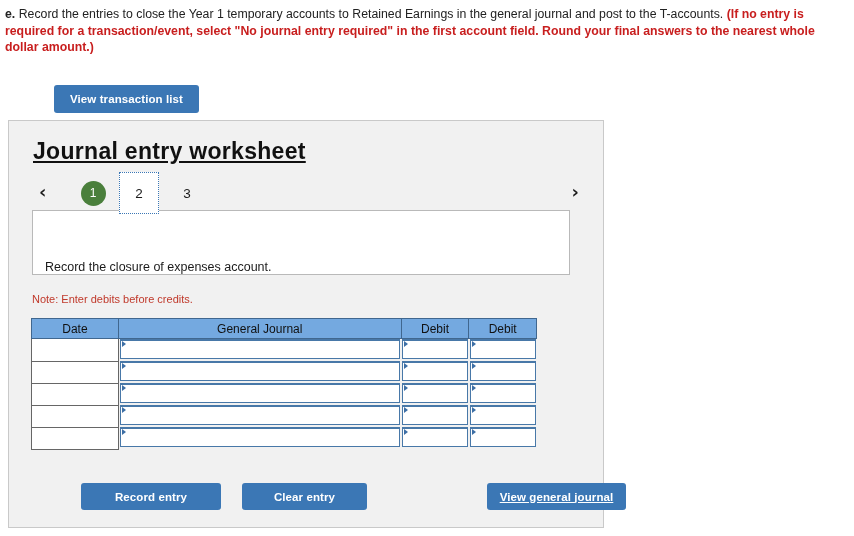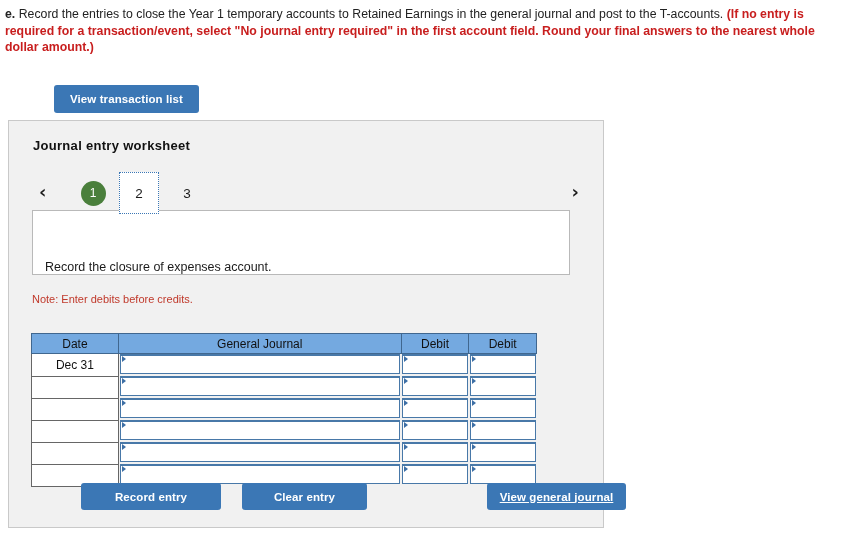--- a/index.html
+++ b/index.html
@@ -63,24 +63,25 @@
     width: 596px;
     height: 408px;
     background: #f1f1f1;
     border: 1px solid #c9c9c9;
   }
 
   .panel-title {
     position: absolute;
     left: 24px;
     top: 17px;
-    font-size: 13px;
+    font-size: 23px;
     font-weight: bold;
     color: #111111;
     letter-spacing: .3px;
+    text-decoration: underline;
   }
 
   
   .tabstrip {
     position: absolute;
     left: 22px;
     top: 54px;
     width: 552px;
     height: 38px;
   }
@@ -160,21 +161,21 @@
     top: 172px;
     font-size: 11px;
     font-weight: normal;
     color: #c0392b;
   }
 
   
   .jtable {
     position: absolute;
     left: 22px;
-    top: 212px;
+    top: 197px;
     width: 506px;
     border-collapse: collapse;
     table-layout: fixed;
     padding-left: 33px;
   }
   .jtable th {
     background: #74a9e0;
     border: 1px solid #40678f;
     font-size: 12px;
     font-weight: normal;
@@ -301,32 +302,20 @@
     <thead>
       <tr>
         <th>Date</th>
         <th>General Journal</th>
         <th>Debit</th>
         <th>Debit</th>
       </tr>
     </thead>
     <tbody>
       <tr>
-        <td class="date-cell">Dec 31</td>
-        <td class="field-cell">
-            <div class="field"></div>
-          </td>
-        <td class="field-cell">
-            <div class="field"></div>
-          </td>
-        <td class="field-cell">
-            <div class="field"></div>
-          </td>
-      </tr>
-      <tr>
         <td class="date-cell"></td>
         <td class="field-cell">
             <div class="field"></div>
           </td>
         <td class="field-cell">
             <div class="field"></div>
           </td>
         <td class="field-cell">
             <div class="field"></div>
           </td>

